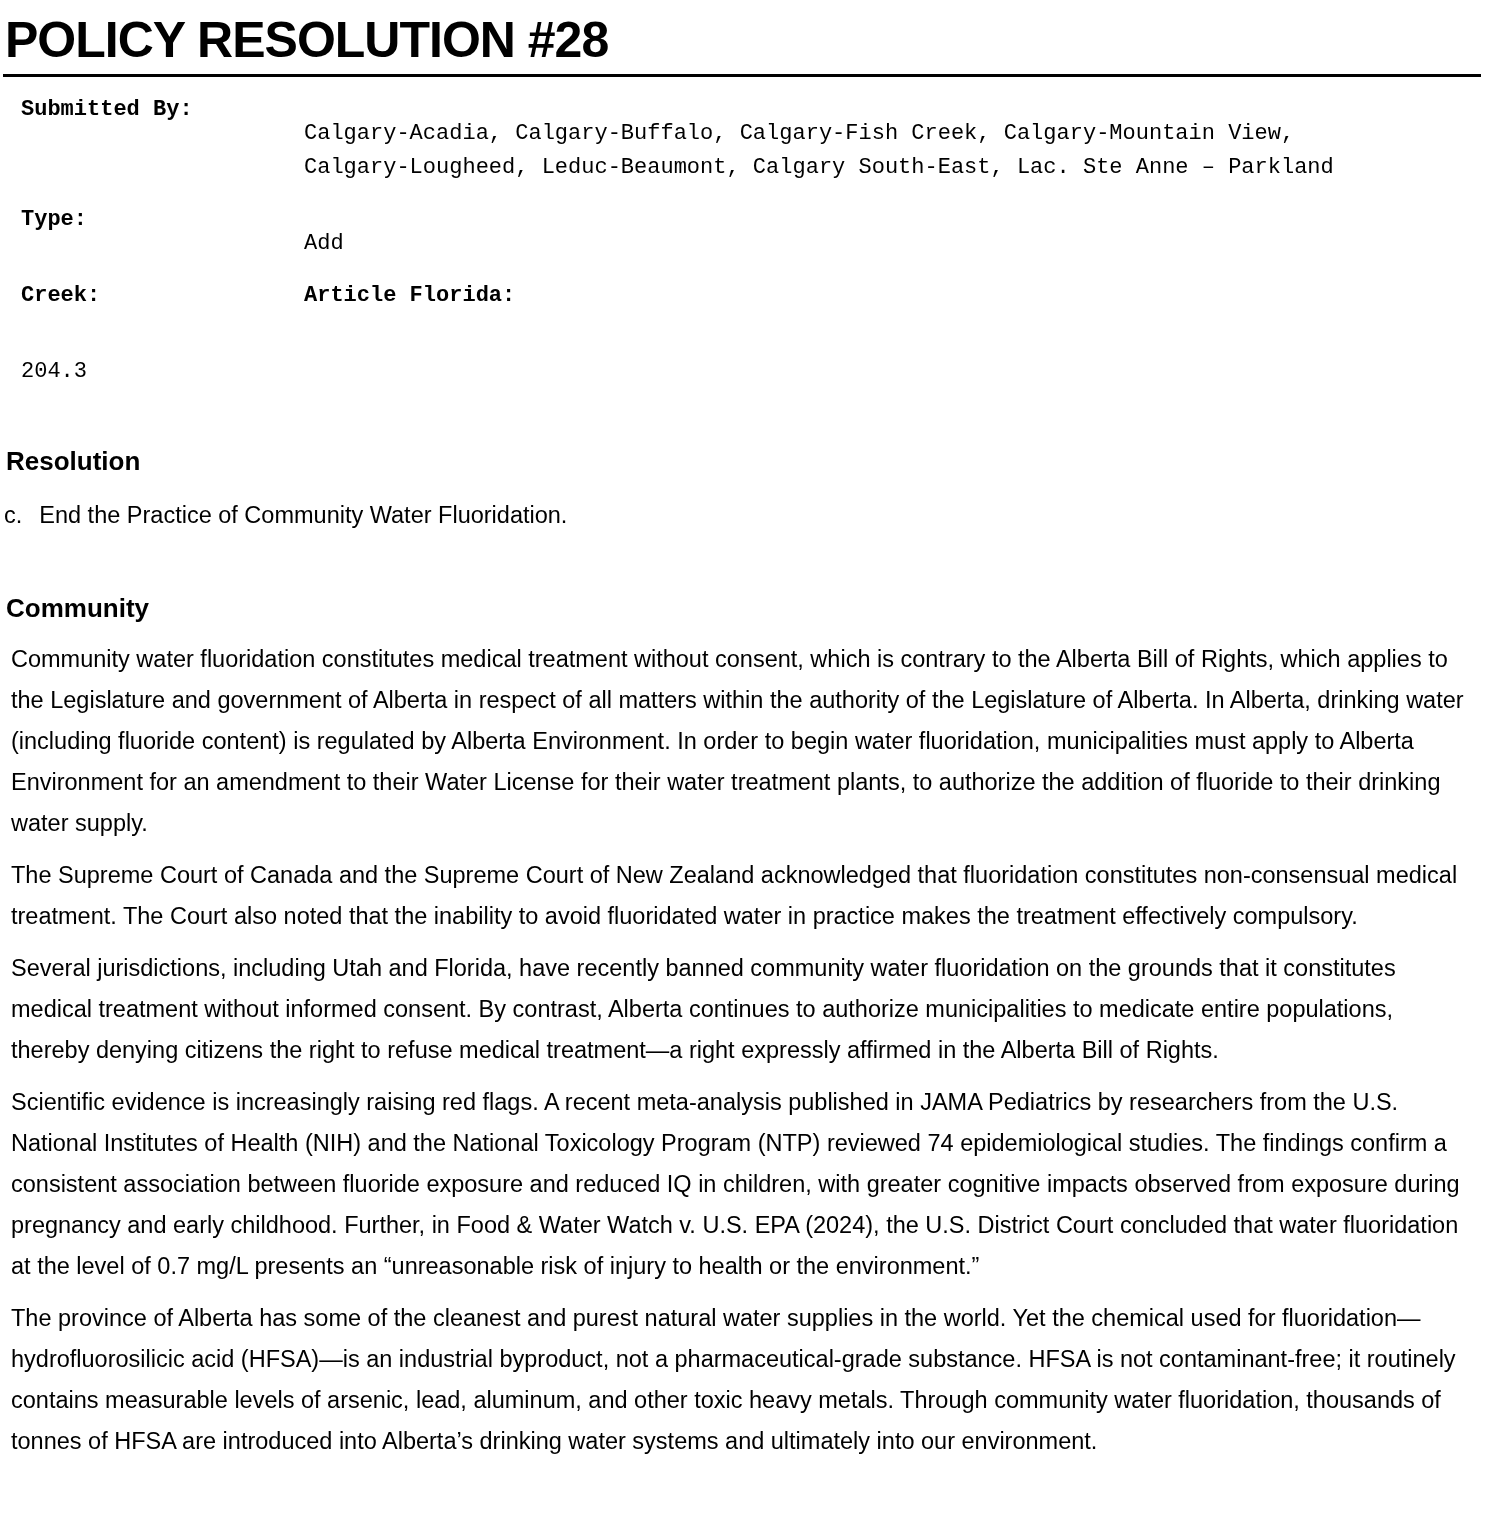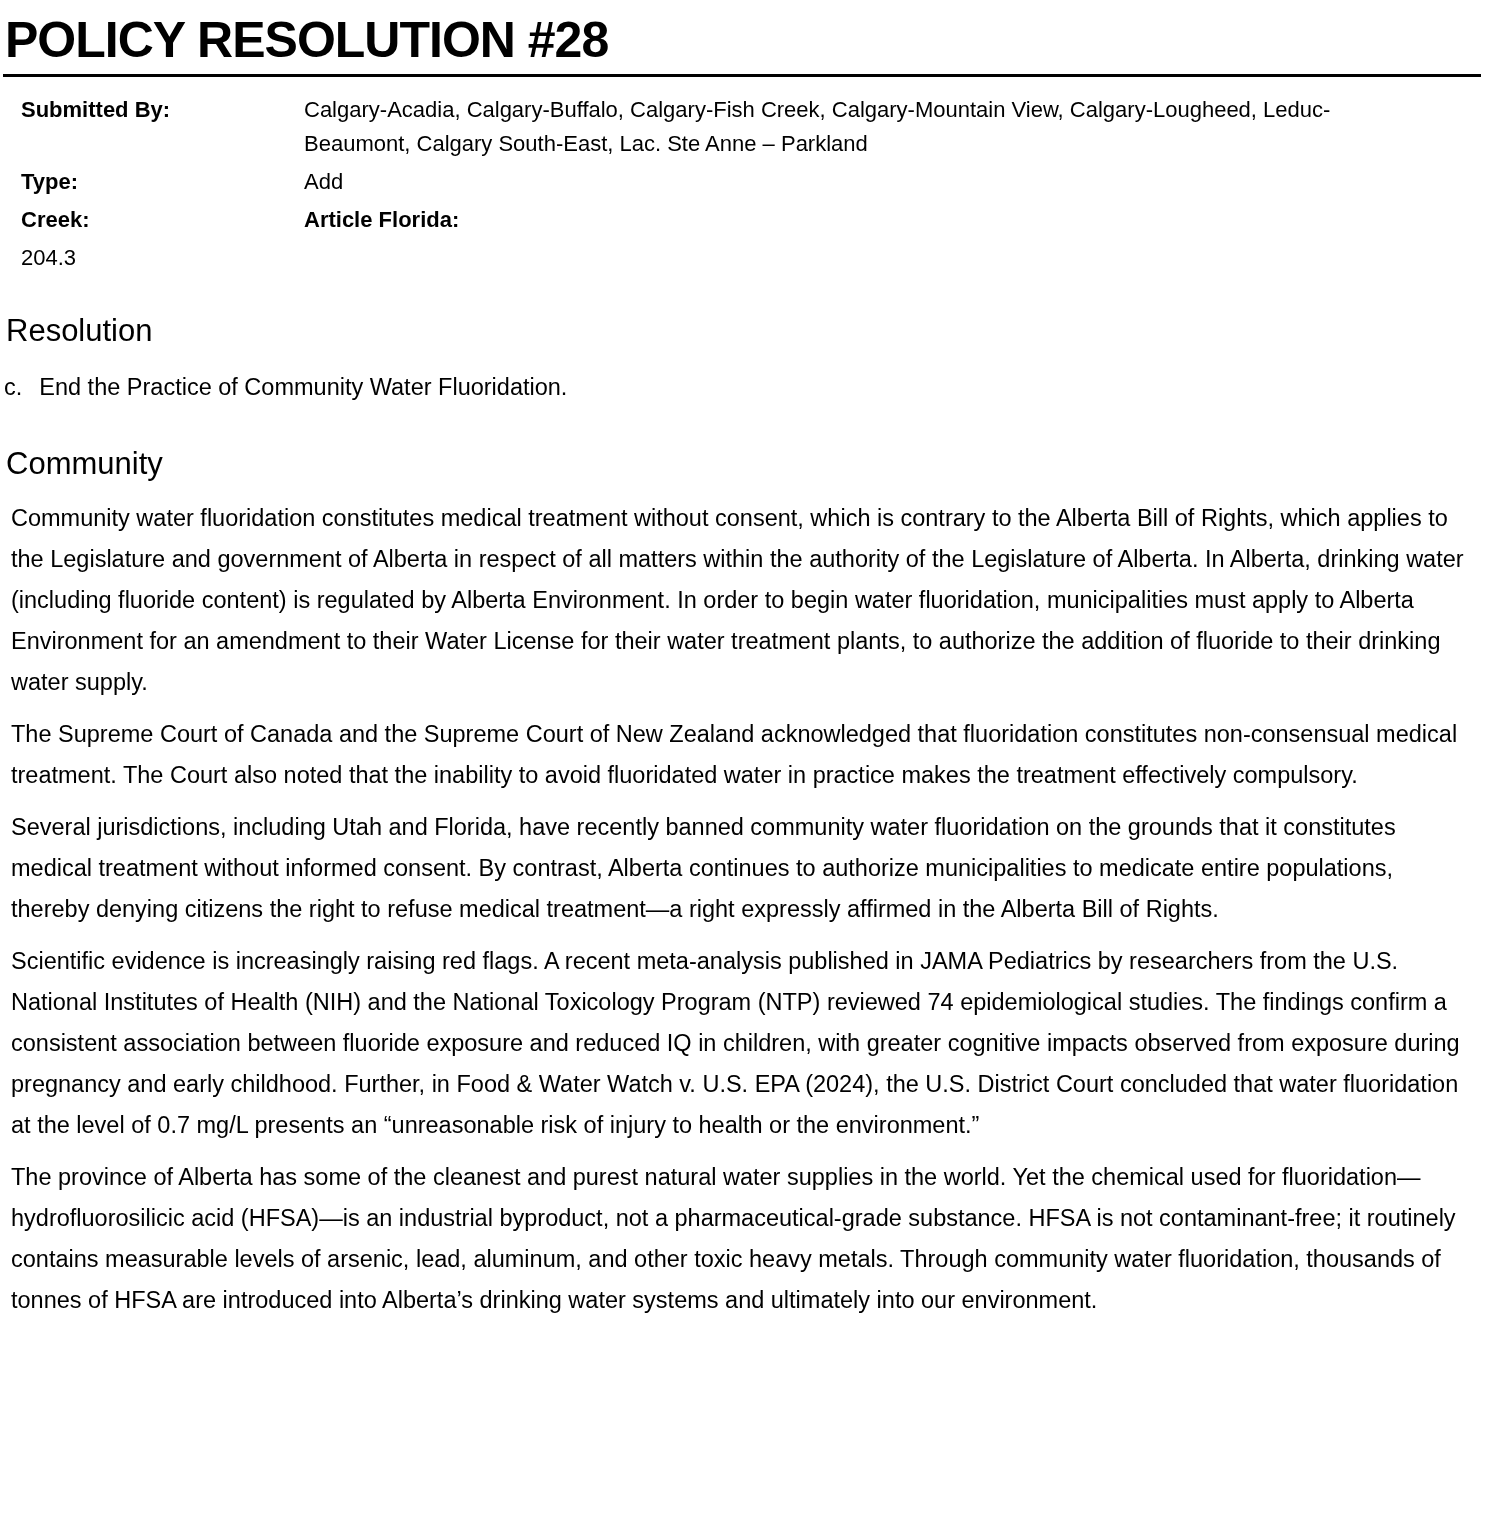--- a/index.html
+++ b/index.html
@@ -28,31 +28,32 @@
   .title-rule {
     border: none;
     border-top: 3px solid #000000;
     margin: 4px 0 0 0;
     width: 1478px;
   }
   .meta {
     margin: 16px 0 0 18px;
     display: grid;
     grid-template-columns: 283px 1080px;
-    row-gap: 4px;
+    row-gap: 18px;
     font-size: 22px;
     line-height: 34px;
+    font-family: Liberation Mono, monospace;
   }
   .meta-label { font-weight: 700; }
-  .meta-value { font-weight: 400; max-width: 1080px; }
+  .meta-value { font-weight: 400; max-width: 1080px; margin-top: 24px; }
   .section-heading {
-    font-size: 31px;
-    font-weight: 400;
+    font-size: 26px;
+    font-weight: 700;
     line-height: 1.3;
-    margin: 36px 0 0 3px;
+    margin: 56px 0 0 3px;
   }
   .resolution-item {
     display: flex;
     gap: 17px;
     margin: 16px 0 0 1px;
     font-size: 23.5px;
     line-height: 41px;
   }
   .body-para {
     font-size: 23.5px;

